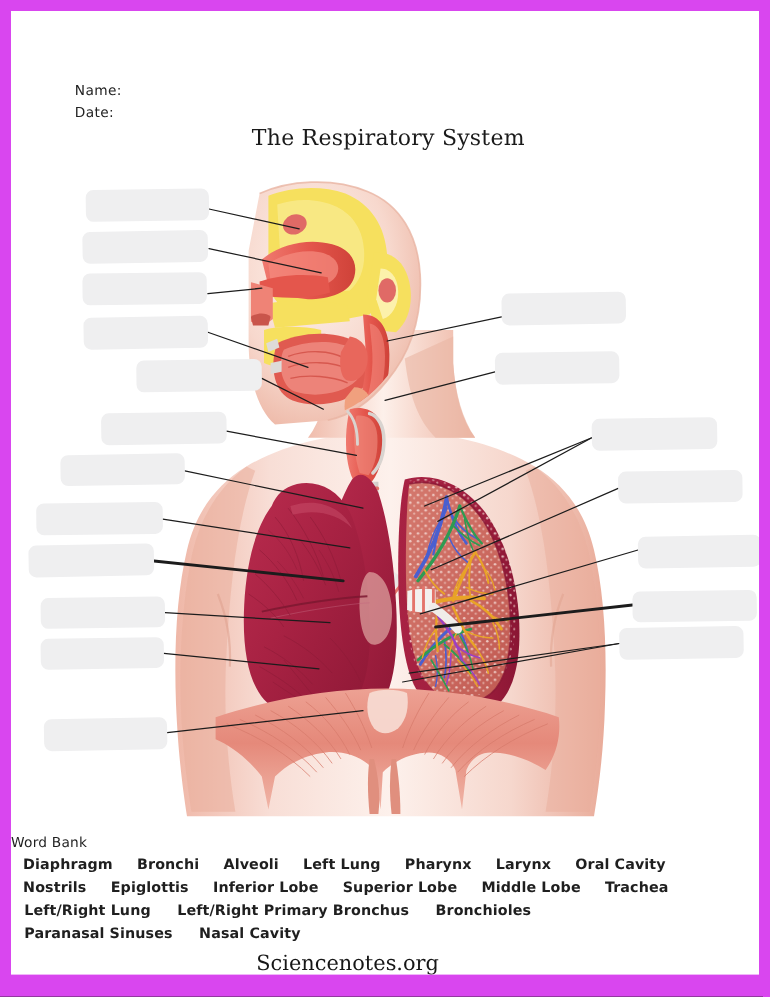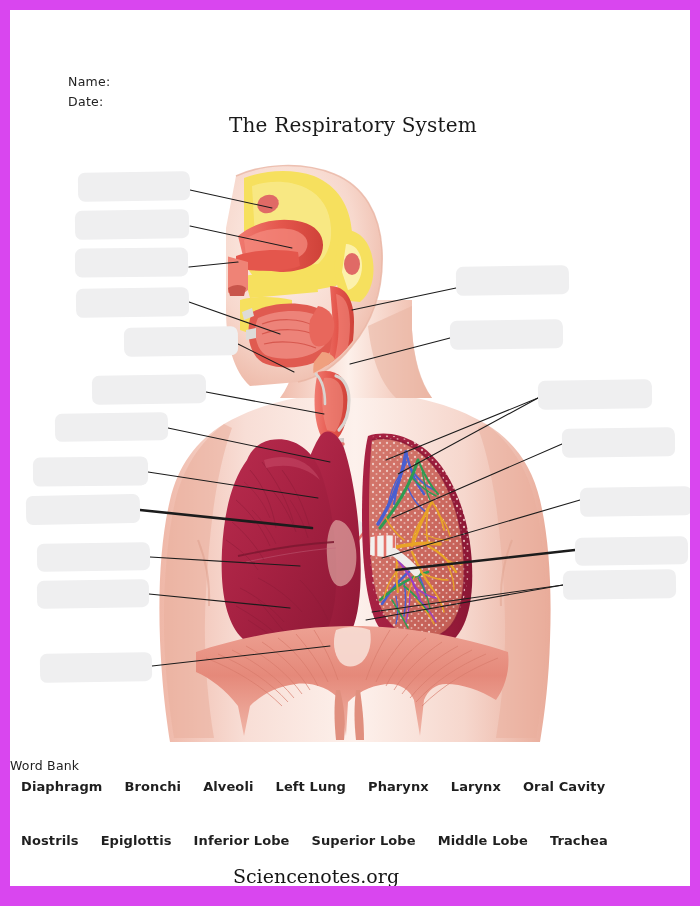--- a/index.html
+++ b/index.html
@@ -25,21 +25,21 @@
 
   
   .blank{position:absolute;background:#efeff0;border-radius:7px;}
 
   
   .wb{position:absolute;left:0;width:680px;color:#1f1f1f;}
   .wb-title{top:748px;font-size:12.5px;letter-spacing:.2px;}
   .wb-row{font-size:13px;letter-spacing:.1px;}
   .wb-row span{display:inline-block;font-weight:bold;}
   .wb-r1{top:769px;}
-  .wb-r2{top:790px;margin-top:33px;}
+  .wb-r2{top:790px;}
   .wb-r3{top:811px;}
   .wb-r4{top:832px;}
   .gap1{margin:0 11px;}
   .gap2{margin:0 12px;}
 
   .footer{position:absolute;left:0;top:855px;width:612px;text-align:center;
           font-family:"DejaVu Serif", serif;font-size:19px;color:#161616;}
 </style>
 </head>
 <body>
@@ -440,18 +440,24 @@
     <div class="wb wb-title">Word Bank</div>
 
     <div class="wb wb-row wb-r1">
       <span class="gap1">Diaphragm</span><span class="gap1">Bronchi</span><span class="gap1">Alveoli</span><span class="gap1">Left Lung</span><span class="gap1">Pharynx</span><span class="gap1">Larynx</span><span class="gap1">Oral Cavity</span>
     </div>
 
     <div class="wb wb-row wb-r2">
       <span class="gap1">Nostrils</span><span class="gap1">Epiglottis</span><span class="gap1">Inferior Lobe</span><span class="gap1">Superior Lobe</span><span class="gap1">Middle Lobe</span><span class="gap1">Trachea</span>
     </div>
 
-
+    <div class="wb wb-row wb-r3">
+      <span class="gap2">Left/Right Lung</span><span class="gap2">Left/Right Primary Bronchus</span><span class="gap2">Bronchioles</span>
+    </div>
+
+    <div class="wb wb-row wb-r4">
+      <span class="gap2">Paranasal Sinuses</span><span class="gap2">Nasal Cavity</span>
+    </div>
 
     <div class="footer">Sciencenotes.org</div>
 
   </div>
 </div>
 
 </body></html>

